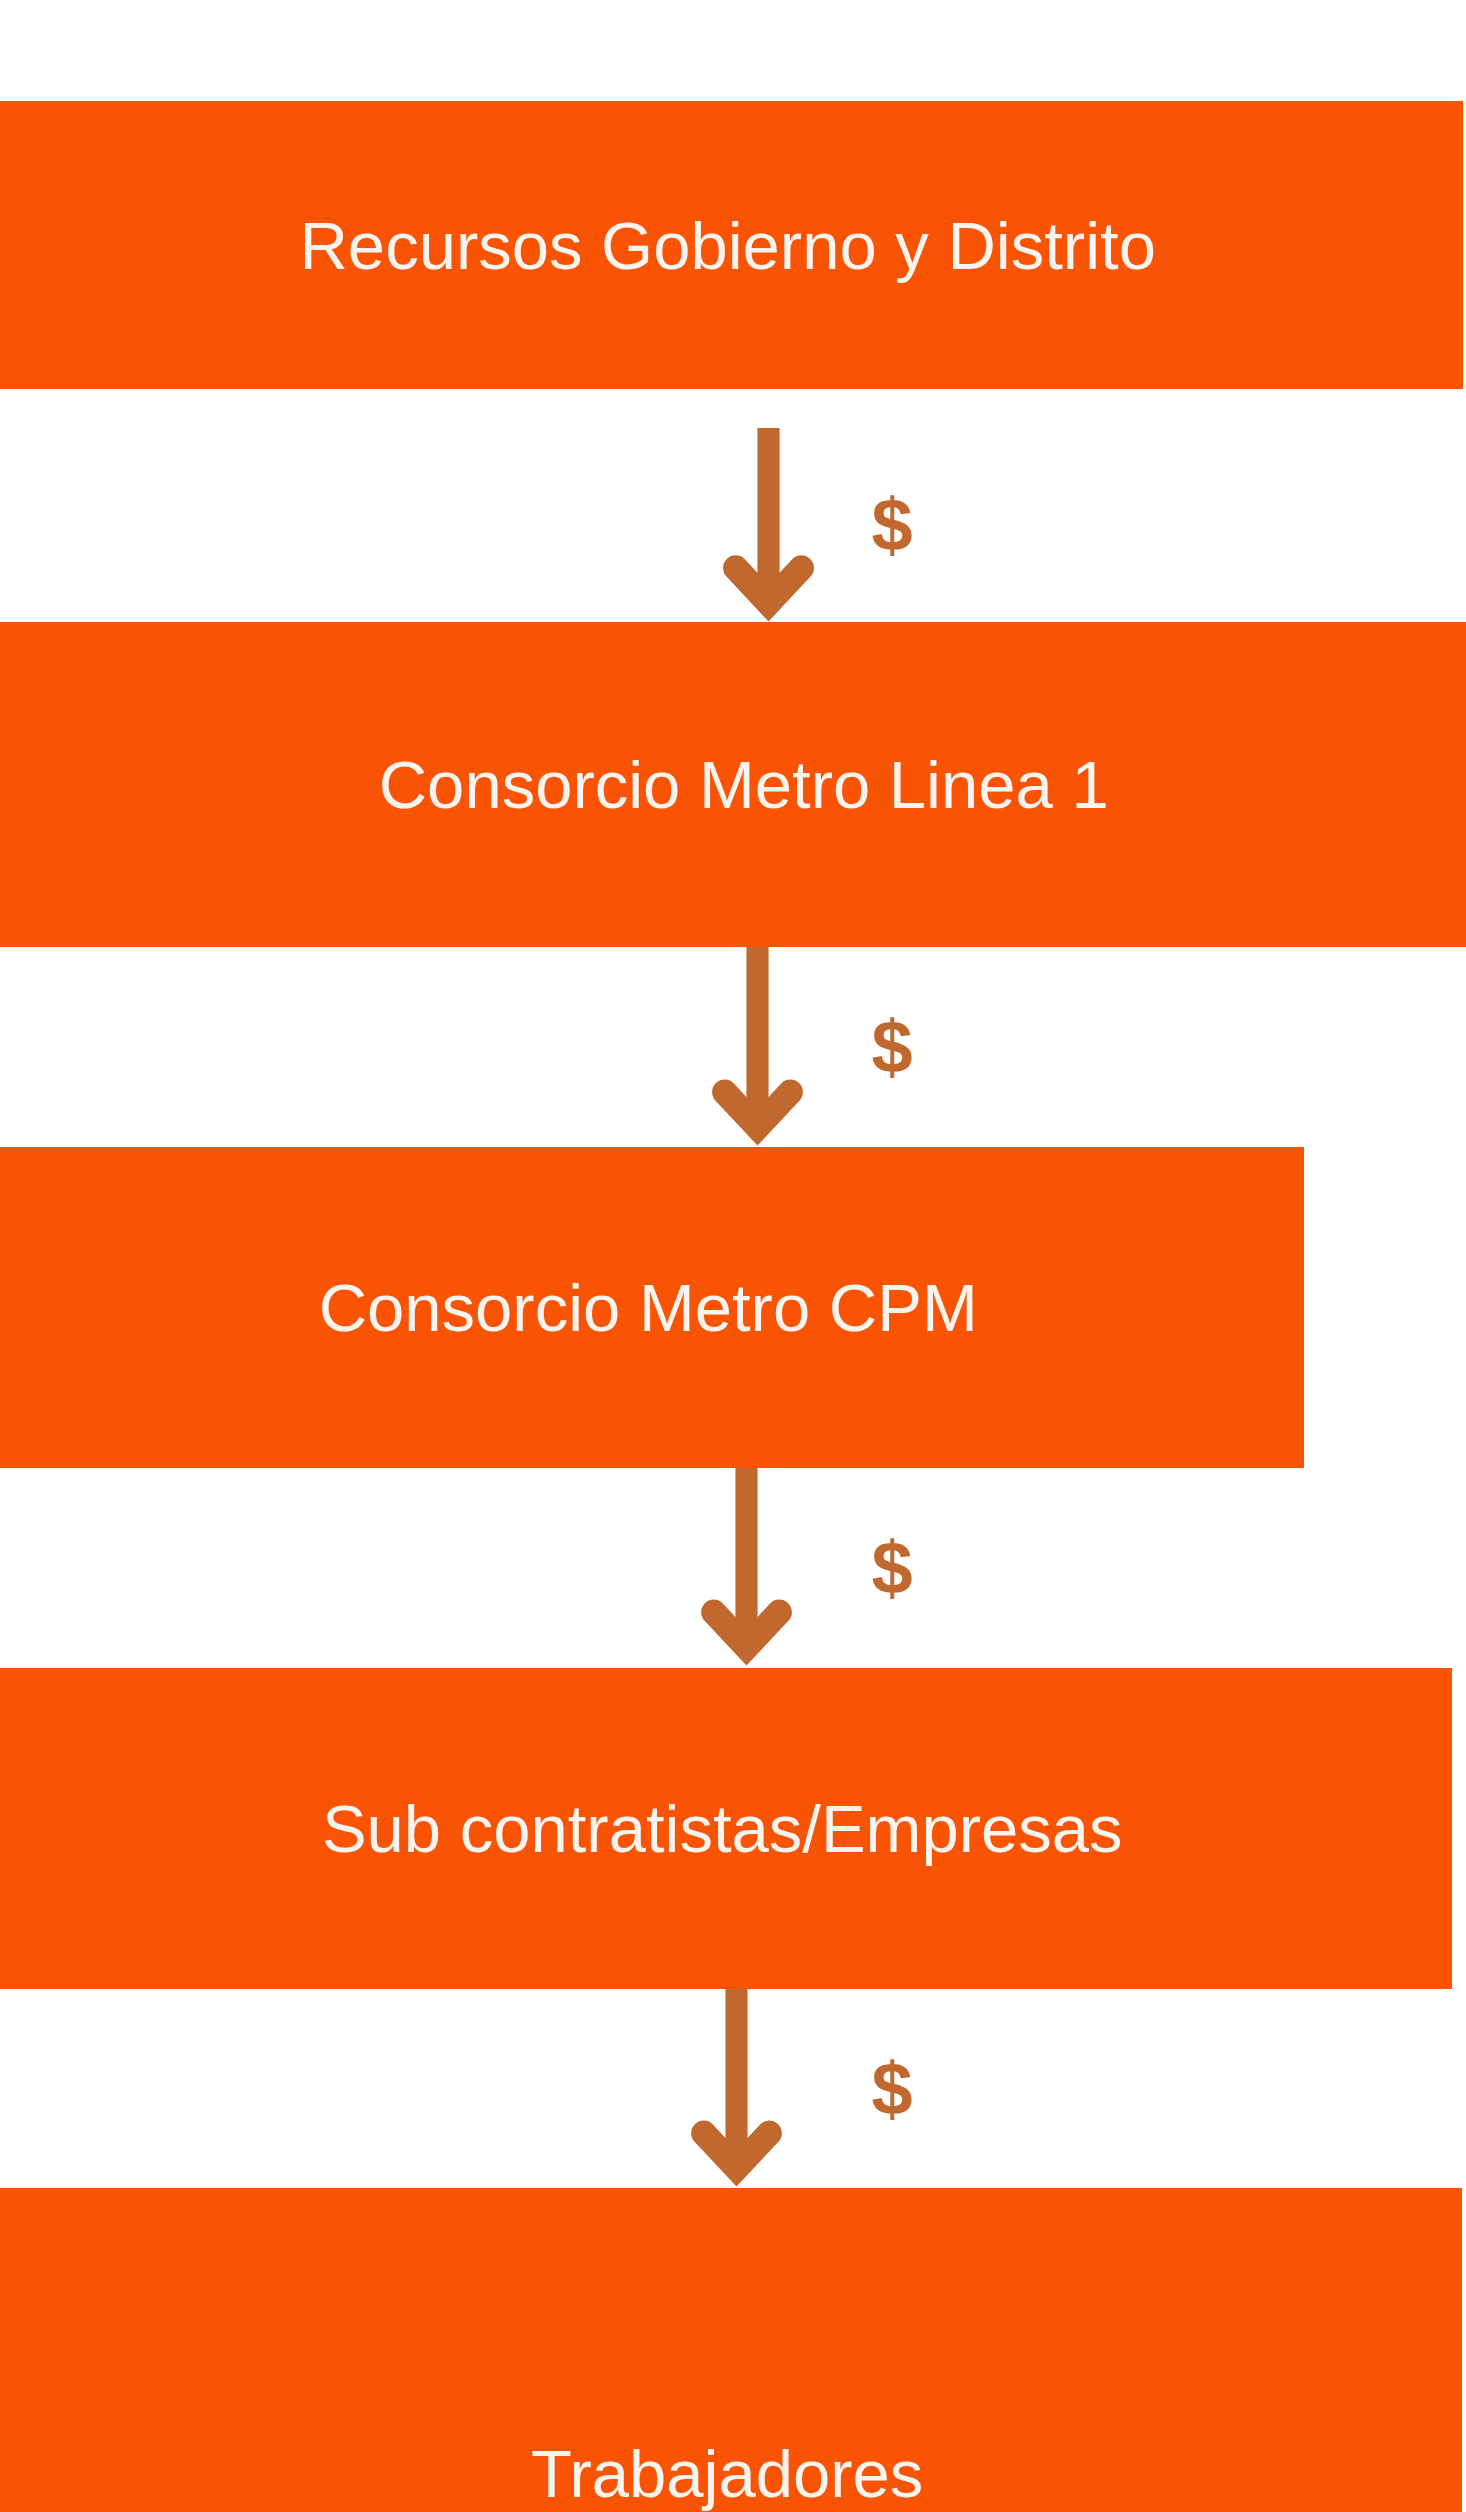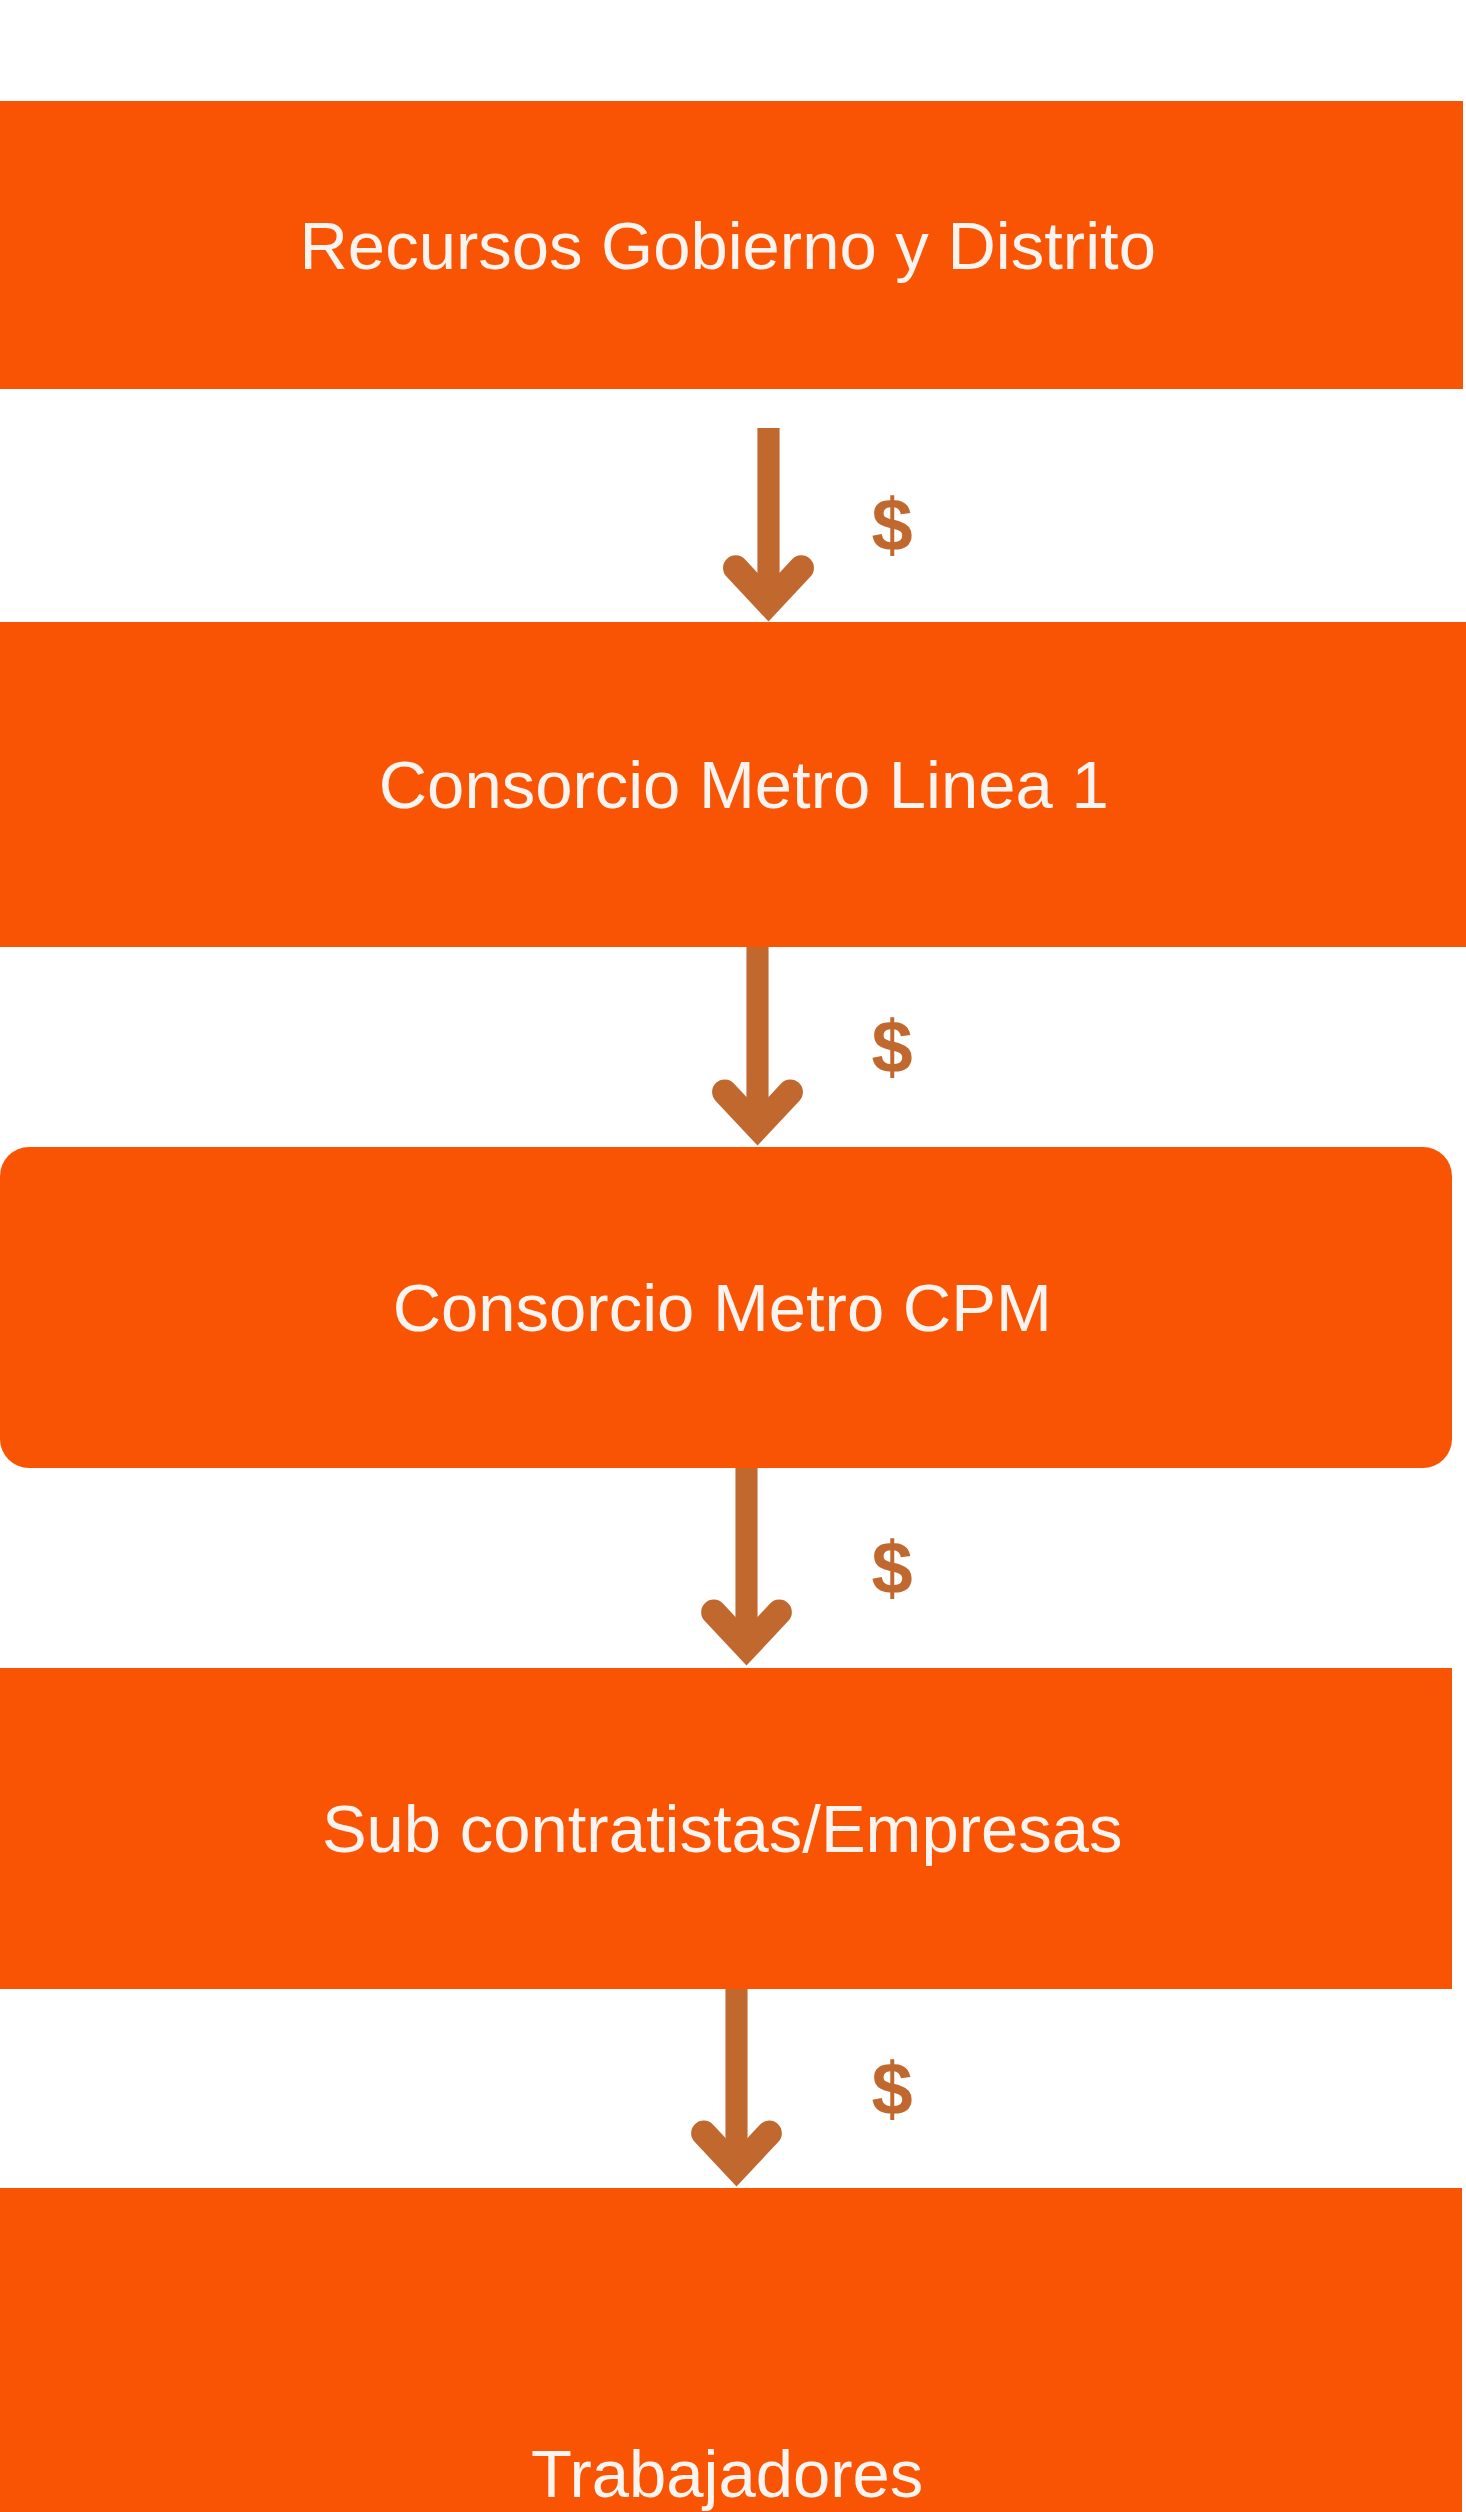--- a/index.html
+++ b/index.html
@@ -22,21 +22,21 @@
   .flow-node .label {
     color: var(--label-color, #f9f4f0);
     font-size: 67px;
     font-weight: 400;
     letter-spacing: 0px;
     white-space: nowrap;
     margin-right: 7.6px;
   }
   #node-1 { top: 101px;  height: 288px; width: 1463px; }
   #node-2 { top: 622px;  height: 325px; width: 1463px; padding-left: 16px; }
-  #node-3 { top: 1147px; height: 321px; width: 1452px; border-radius: 29px; }
+  #node-3 { top: 1147px; height: 321px; width: 1304px; }
   #node-4 { top: 1668px; height: 321px; width: 1452px; }
   #node-5 { top: 2188px; height: 324px; width: 1462px; align-items: flex-end; }
   .connector { position: absolute; }
   .connector svg { display: block; }
   .connector .shaft, .connector .head {
     stroke: var(--arrow-color, #c1682f);
     fill: none;
   }
   .connector .shaft { stroke-width: 29; stroke-linecap: butt; }
   .connector .head  { stroke-width: 33; stroke-linecap: round; stroke-linejoin: miter; }

